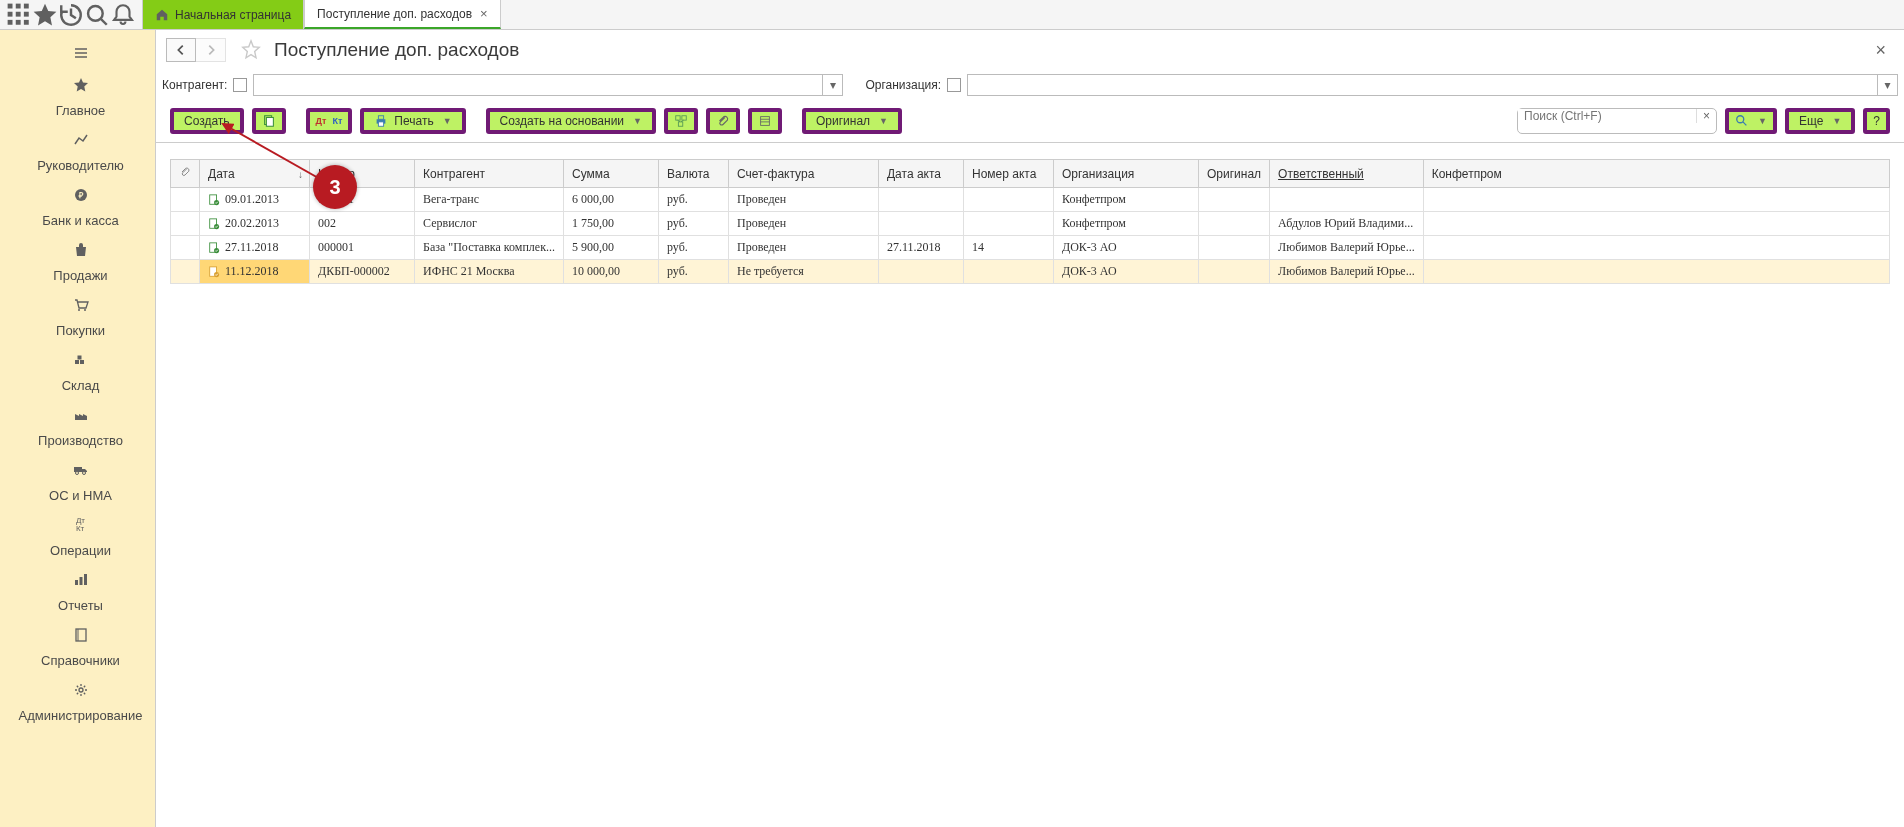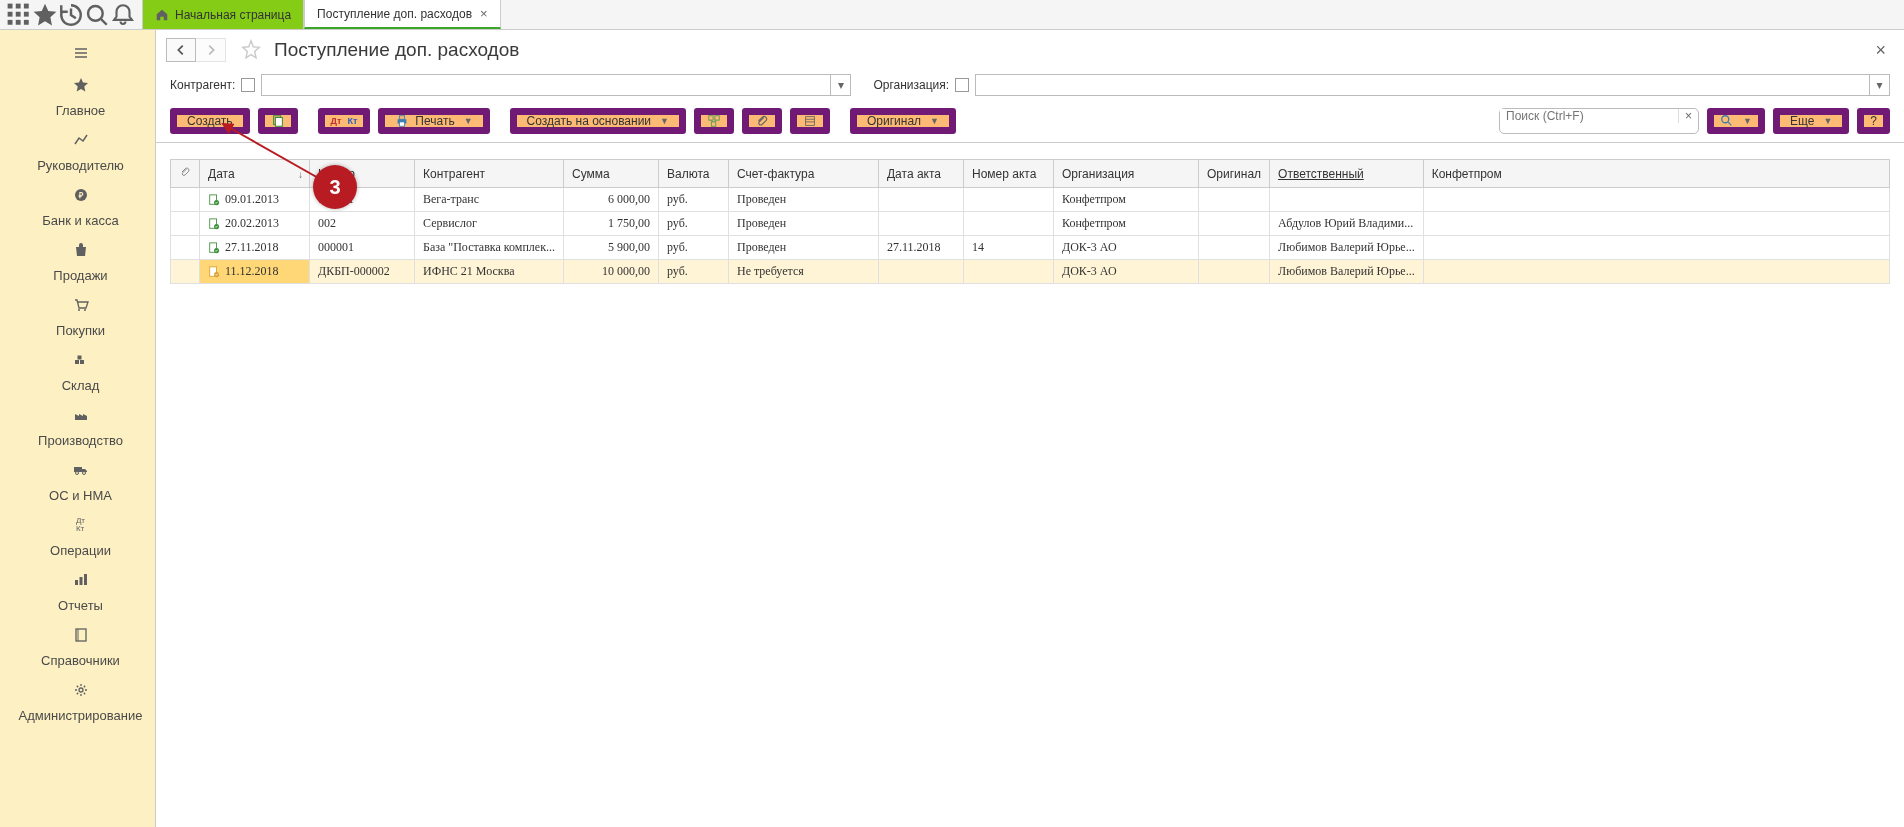--- a/index.html
+++ b/index.html
@@ -31,47 +31,47 @@
   
   .page-header { display:flex; align-items:center; padding: 8px 14px 4px 10px; gap:8px;}
   .nav-btn-group { display:flex;}
   .nav-btn { width:30px; height:24px; border:1px solid #bbb; background:#fafafa; display:flex; align-items:center; justify-content:center; cursor:pointer;}
   .nav-btn + .nav-btn { border-left:none;}
   .star-icon-h {width:22px;height:22px;color:#c9c9c9; margin-left:6px;}
   .page-title { font-size: 19px; color:#3a3a3a; margin-left:4px;}
   .close-page {margin-left:auto; font-size:18px; color:#666; cursor:pointer; padding:0 4px;}
   
   
-  .filter-row {display:flex; align-items:center; padding: 8px 14px; gap:6px;}
+  .filter-row {display:flex; align-items:center; padding: 8px 6px; gap:6px;}
   .filter-row .lbl {white-space:nowrap;}
   .chk { width:14px; height:14px; border:1px solid #999; background:#fff; cursor:pointer;}
   .combo { flex:1; display:flex; border:1px solid #bbb; height:22px; background:#fff; position:relative;}
   .combo input {flex:1; border:none; outline:none; padding:0 6px; font-size:12px;}
   .combo .drop {width:20px; border-left:1px solid #bbb; display:flex; align-items:center; justify-content:center; cursor:pointer; color:#666;}
   
   
   .toolbar {display:flex; align-items:center; padding: 4px 14px 8px 14px; gap:8px; border-bottom: 1px solid #ccc;}
-  .btn { height:26px; border:7px solid #701a75; background:#fdba74; display:flex; align-items:center; padding:0 10px; cursor:pointer; gap:6px; border-radius:3px; font-size:12px; color:#333;}
+  .btn { height:26px; border:4px solid #701a75; background:#bef264; display:flex; align-items:center; padding:0 10px; cursor:pointer; gap:6px; border-radius:3px; font-size:12px; color:#333;}
   .btn.icon-only {padding:0 6px;}
   .btn .caret {font-size:9px; color:#666; margin-left:3px;}
   .btn svg {width:14px;height:14px;}
   .toolbar-gap {flex:1;}
   .search-box { width:200px; height:26px; border:1px solid #bbb; display:flex; align-items:flex-start; border-radius:5px;}
   .search-box input {flex:1; border:none; outline:none; padding:0 6px; font-size:12px; color:#999;}
   .search-box .clr {width:20px; text-align:center; color:#666; cursor:pointer; border-left:1px solid #ddd;}
   
   
   .table-wrap {flex:1; overflow:auto; padding:16px 14px;}
   table.grid {border-collapse:collapse; width:100%; font-size:12px;}
   table.grid th {background:#f5f5f5; border:1px solid #ccc; padding:6px 8px; text-align:left; font-weight:normal; color:#333; position:relative;}
   table.grid td {border:1px solid #e0e0e0; padding:4px 8px; white-space:nowrap; overflow:hidden; text-overflow:ellipsis;font-family:Liberation Serif, serif;}
   table.grid tbody tr.selected {background:#fff4d6;}
   table.grid tbody tr.selected td.sel-cell {background:#ffd776;}
   .doc-icon {display:inline-block; width:12px;height:12px; vertical-align:middle;margin-right:5px;}
-  .num-cell {text-align:right;}
+  .num-cell {}
   .sort-ind {position:absolute; right:6px; top:50%; transform:translateY(-50%); font-size:10px; color:#666;}
   .clip-col {width:24px;}
   
   
   .callout {position:absolute; width:44px; height:44px; border-radius:50%; background:#b81b22; color:#fff; display:flex; align-items:center; justify-content:center; font-size:20px; font-weight:bold; z-index:10; box-shadow:0 0 4px rgba(0,0,0,0.3);}
   .arrow-line {position:absolute; z-index:9;}
 </style>
 </head>
 <body>
 

